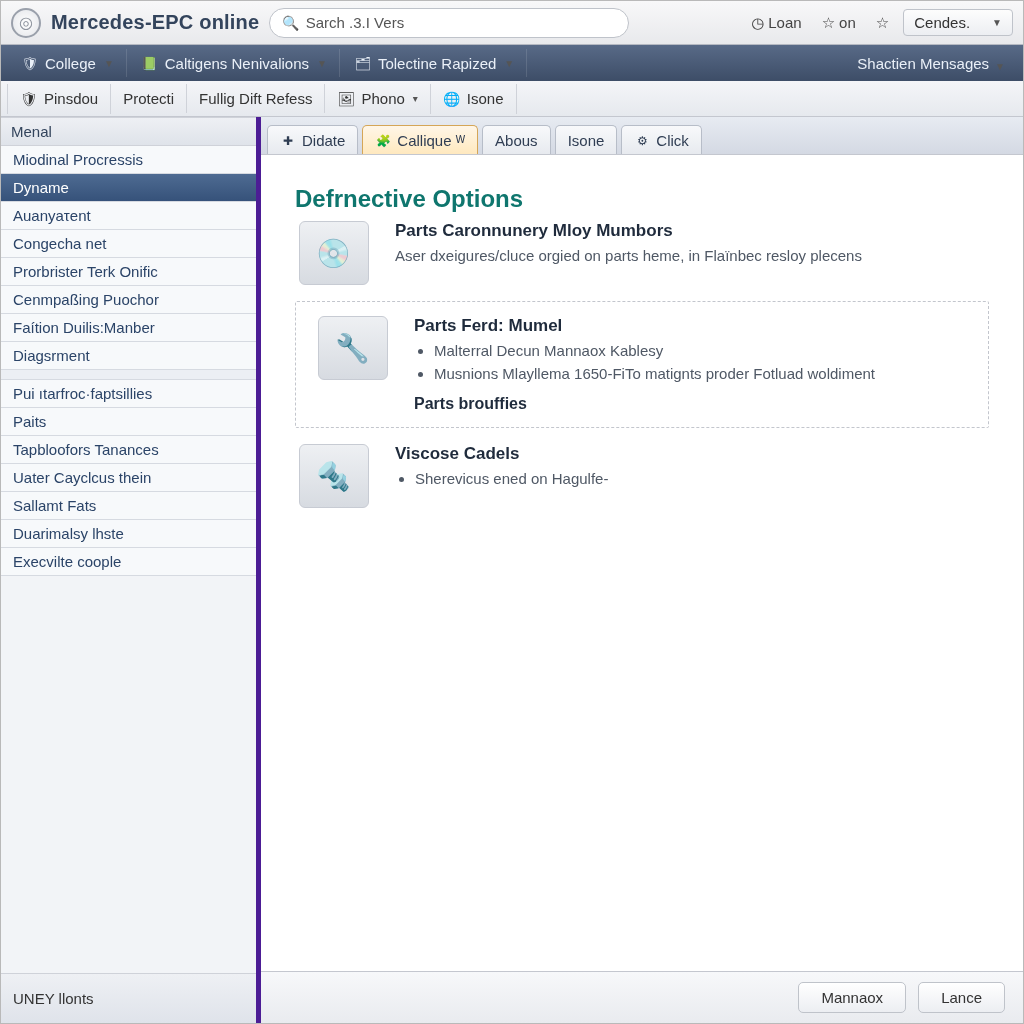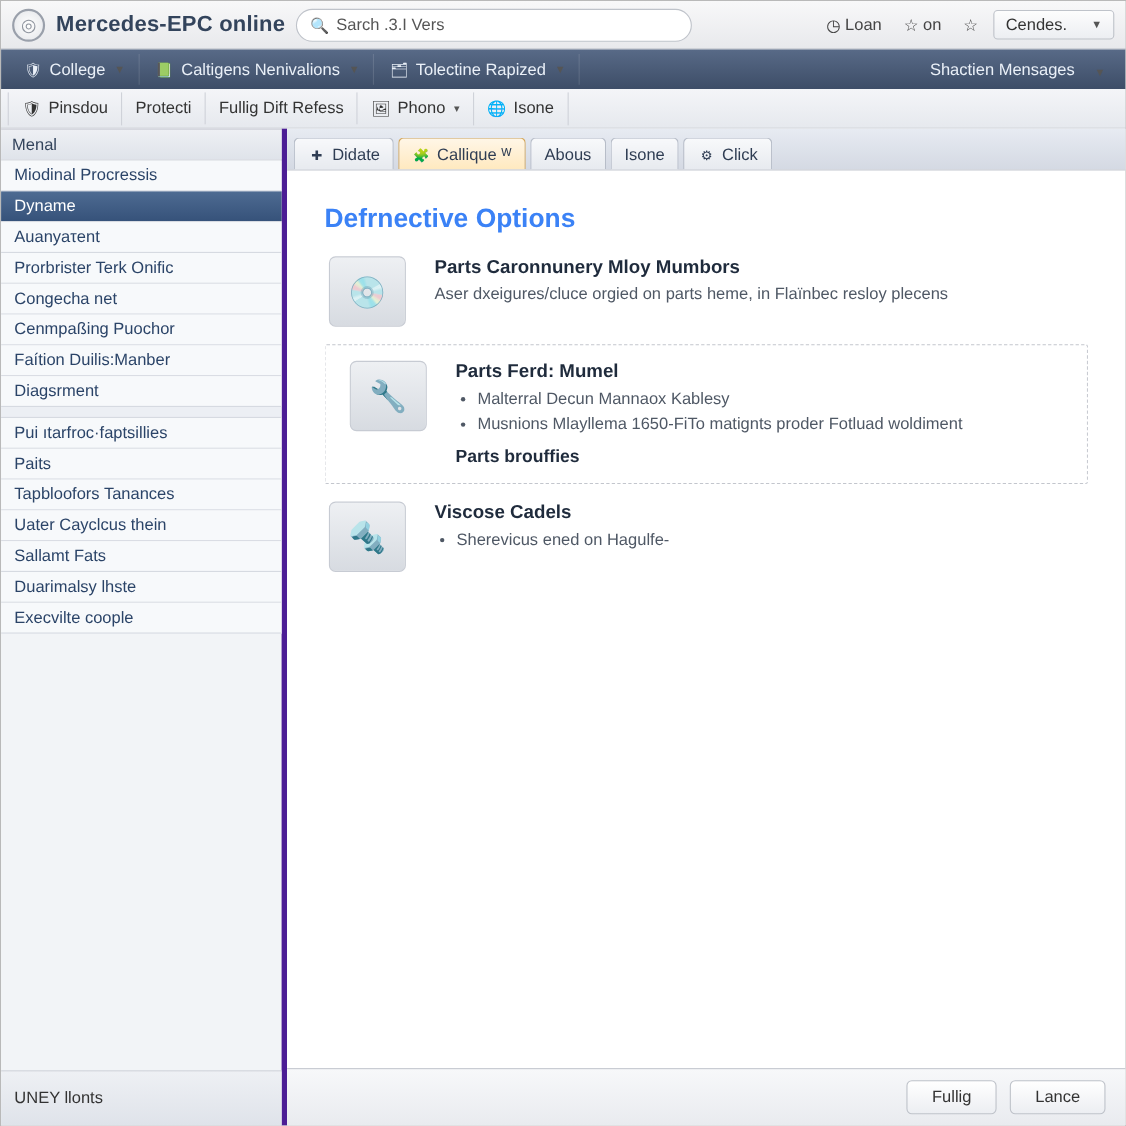--- a/index.html
+++ b/index.html
@@ -17,21 +17,21 @@
   .tr-item { display:flex; align-items:center; gap:4px; font-size:15px; color:#444; cursor:pointer; padding:3px 6px;}
   .tr-btn { border:1px solid #bfc3ca; border-radius:4px; background:linear-gradient(#fdfdfd,#eceef2); padding:4px 10px; font-size:15px; color:#333; display:flex; align-items:center; gap:20px; cursor:pointer;}
   .caret { font-size:10px; color:#555; margin-left:2px;}
 
   
   .menubar { display:flex; align-items:center; height:36px; background:linear-gradient(#586a87,#3d4d67); color:#eaf0f8; font-size:15px; padding:0 8px; justify-content:space-between;}
   .menu-left { display:flex; align-items:center; gap:2px;}
   .menu-item { display:flex; align-items:center; gap:6px; padding:5px 12px; cursor:pointer; border-right:1px solid rgba(255,255,255,.12);}
   .menu-item .ico { width:18px; height:18px; display:flex; align-items:center; justify-content:center; font-size:13px; }
   .menu-right { display:flex; align-items:center; gap:4px; padding-right:4px;}
-  .menu-right-item { color:#eaf0f8; cursor:pointer; padding:5px 6px; display:flex; align-items:flex-end; gap:16px;}
+  .menu-right-item { color:#eaf0f8; cursor:pointer; padding:5px 6px; display:flex; align-items:flex-end; gap:4px;}
 
   
   .toolbar { display:flex; align-items:center; height:36px; background:linear-gradient(#f4f5f8,#e6e9ee); border-bottom:1px solid #c4c7cf; font-size:15px; color:#333; padding:0 6px;}
   .tool { display:flex; align-items:center; gap:6px; padding:6px 12px; border-right:1px solid #cfd2d9; cursor:pointer;}
   .tool.first { border-left:1px solid #cfd2d9;}
   .tool .ico { width:18px; height:18px; display:flex; align-items:center; justify-content:center; font-size:14px;}
 
   
   .body { flex:1 1 auto; display:flex; min-height:0;}
   .sidebar { width:260px; border-right:5px solid #4c1d95; background:#f2f4f7; display:flex; flex-direction:column;}
@@ -43,21 +43,21 @@
   .side-footer { margin-top:auto; background:linear-gradient(#eef0f4,#dfe3ea); border-top:1px solid #cfd2d9; padding:16px 12px; font-size:15px; color:#333;}
 
   
   .main { flex:1 1 auto; display:flex; flex-direction:column; background:#fff; min-height:0;}
   .tabs { display:flex; align-items:flex-end; height:38px; background:linear-gradient(#e7ebf2,#d4d9e3); border-bottom:1px solid #c4c7cf; padding:0 6px; gap:4px;}
   .tab { display:flex; align-items:center; gap:6px; padding:6px 12px 5px; border:1px solid #b7bdc8; border-bottom:none; border-radius:5px 5px 0 0; background:linear-gradient(#f8f9fb,#e7eaef); font-size:15px; color:#2f3d53; cursor:pointer;}
   .tab.active { background:linear-gradient(#fff6e7,#ffe9bf); border-color:#d5a657;}
   .tab .ico { width:16px; height:16px; display:flex; align-items:center; justify-content:center; font-size:12px;}
 
   .content { flex:1 1 auto; overflow:auto; padding:30px 34px;}
-  .h1 { font-size:24px; font-weight:700; color:#3b82f6; margin-bottom:20px;}
+  .h1 { font-size:24px; font-weight:700; color:#0f766e; margin-bottom:8px;}
 
   .card-row { display:flex; gap:22px; margin-bottom:16px;}
   .card-row.boxed { border:1px dashed #c3c6cd; padding:14px 18px; border-radius:2px;}
   .card-icon { width:78px; display:flex; align-items:flex-start; justify-content:center;}
   .card-icon .ic { width:70px; height:64px; background:linear-gradient(#eef0f3,#d7dbe1); border:1px solid #c7cbd3; border-radius:6px; display:flex; align-items:center; justify-content:center; font-size:28px; color:#6d7a8c;}
   .card-body { flex:1 1 auto;}
   .card-title { font-size:17px; font-weight:700; color:#1f2b3c; margin-bottom:4px;}
   .card-desc { font-size:15px; color:#4f5865; line-height:1.4;}
   .card-list { list-style:disc; padding-left:20px; font-size:15px; color:#4f5865; line-height:1.5;}
   .card-sub { font-size:16px; font-weight:700; color:#1f2b3c; margin-top:10px;}
@@ -147,22 +147,22 @@
   </div>
 
   <div class="body">
 
     <div class="sidebar">
       <div class="side-head">Menal</div>
       <div class="side-list">
         <div class="side-item">Miodinal Procressis</div>
         <div class="side-item selected">Dyname</div>
         <div class="side-item">Auanyaτent</div>
+        <div class="side-item">Congecha net</div>
         <div class="side-item">Prorbrister Terk Onific</div>
-        <div class="side-item">Congecha net</div>
         <div class="side-item">Cenmpaßing Puochor</div>
         <div class="side-item">Faítion Duilis:Manber</div>
         <div class="side-item">Diagsrment</div>
       </div>
       <div class="side-gap"></div>
       <div class="side-list">
         <div class="side-item">Pui ıtarfroc·faptsillies</div>
         <div class="side-item">Paits</div>
         <div class="side-item">Tapbloofors Tanances</div>
         <div class="side-item">Uater Cayclcus thein</div>
@@ -230,19 +230,19 @@
             <div class="card-title">Viscose Cadels</div>
             <ul class="card-list">
               <li>Sherevicus ened on Hagulfe-</li>
             </ul>
           </div>
         </div>
 
       </div>
 
       <div class="bottombar">
-        <div class="btn">Fullig</div>
+        <div class="btn">Mannaox</div>
         <div class="btn">Lance</div>
       </div>
     </div>
 
   </div>
 </div>
 
 </body></html>

